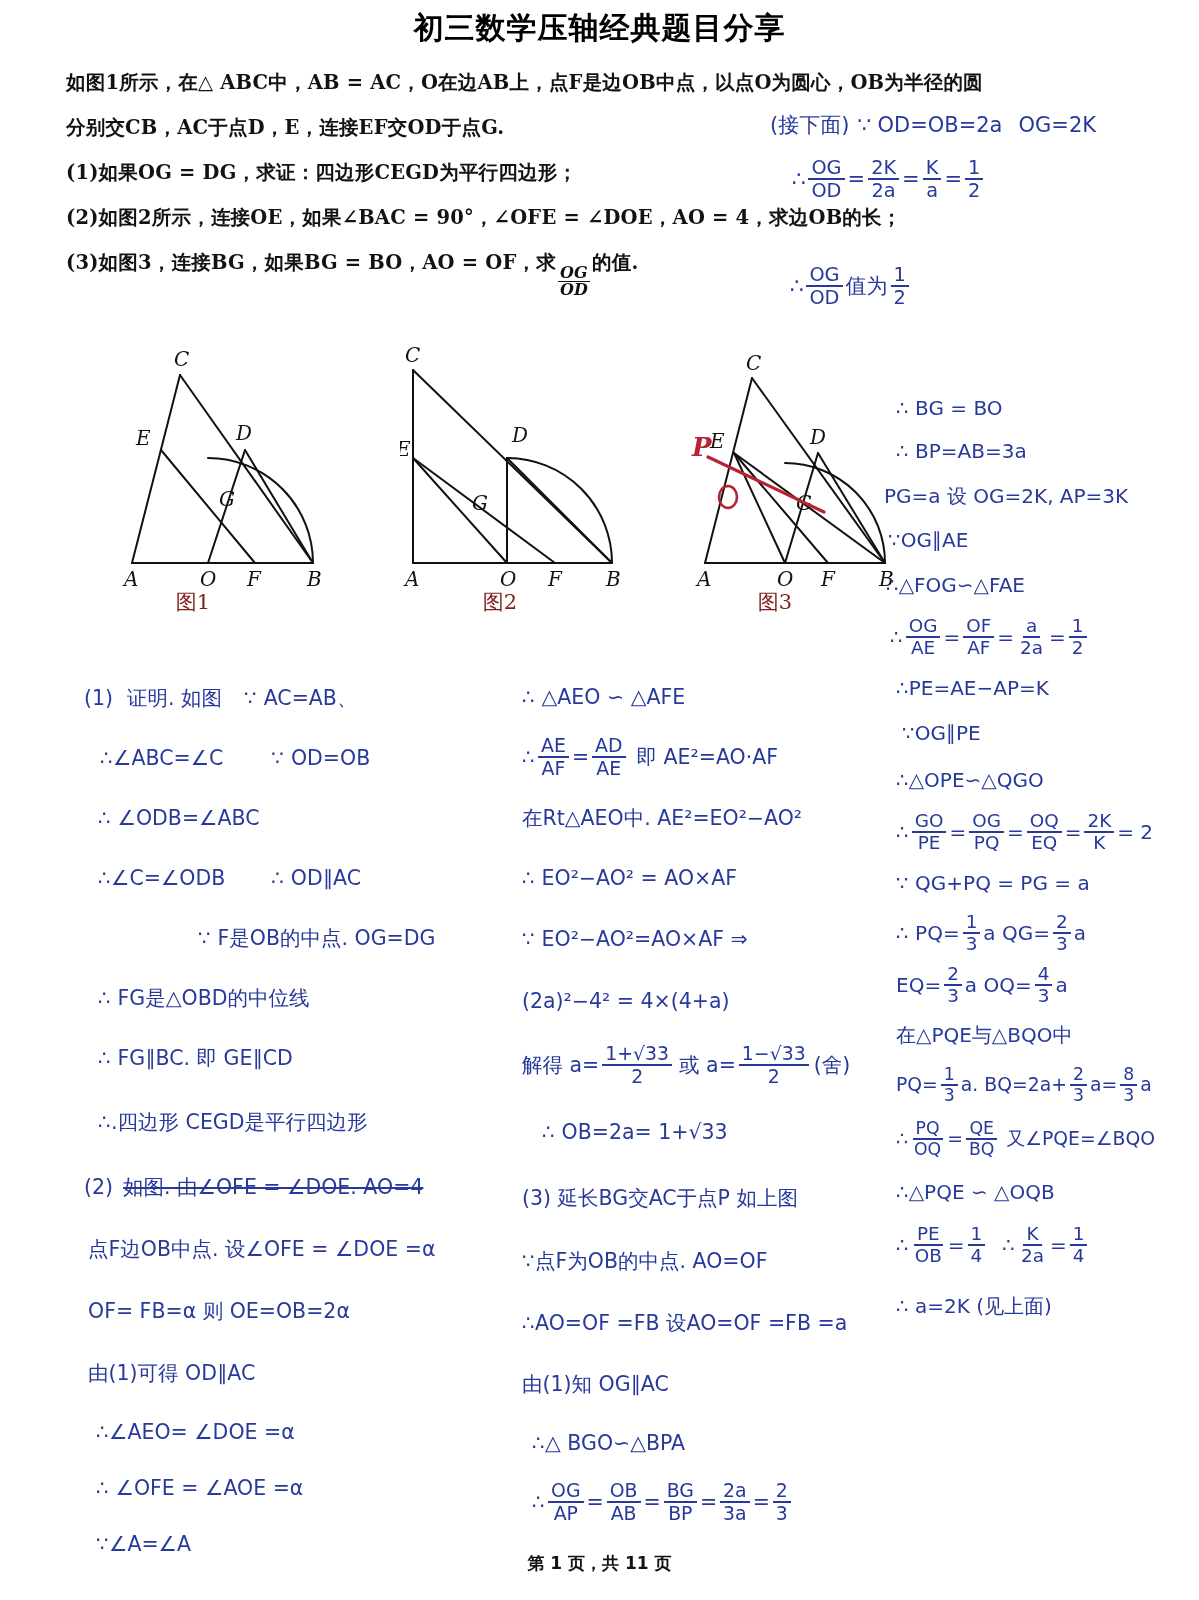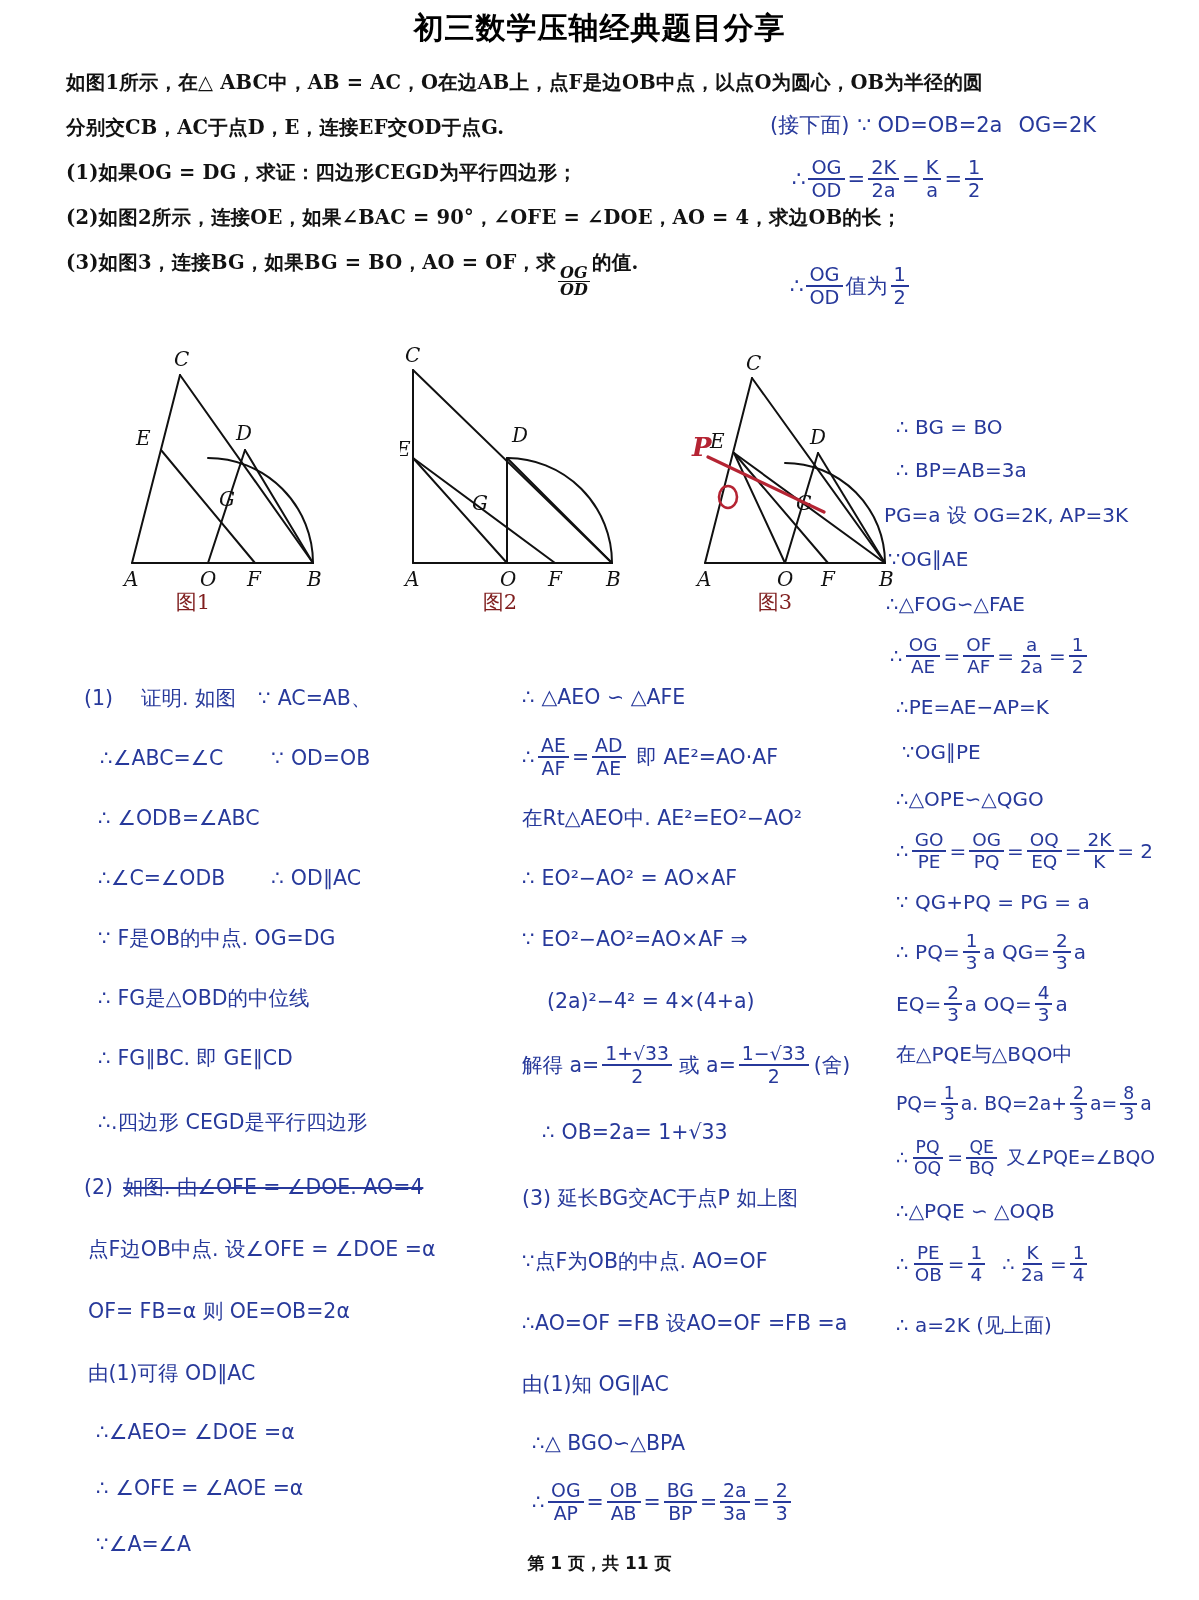--- a/index.html
+++ b/index.html
@@ -259,21 +259,21 @@
       <line x1="28" y1="117" x2="144" y2="172"></line>
       <ellipse cx="48" cy="157" rx="9" ry="11" stroke-width="2.6"></ellipse>
     </g>
     <g font-family="DejaVu Serif, serif" font-style="italic" font-size="26" fill="#b52433" font-weight="bold">
       <text x="12" y="116">P</text>
     </g>
   </svg>
   <div class="fig-caption" style="left:55px; top:248px; width:80px;">图3</div>
 </div>
 
-<div class="hwblock" style="left:896px; top:406px; font-size:20px; line-height:26px;">
+<div class="hwblock" style="left:896px; top:387px; font-size:20px; line-height:26px;">
   <div class="hw-line" style="height:42px;">
       <span>∴ BG = BO</span>
     </div>
   <div class="hw-line" style="height:44px;">
       <span>∴ BP=AB=3a</span>
     </div>
   <div class="hw-line" style="height:46px; margin-left:-12px;">
       <span>PG=a  设 OG=2K, AP=3K</span>
     </div>
   <div class="hw-line" style="height:42px; margin-left:-8px;">
@@ -437,35 +437,35 @@
   </div>
 
   <div class="hw-line" style="height:50px; margin-top:8px;">
       <span>∴ a=2K  (见上面)</span>
     </div>
 </div>
 
 <div class="hwblock" style="left:84px; top:668px; font-size:20.5px;">
   <div class="hw-line" style="height:60px;">
     <span>(1)</span>
-    <span style="margin-left:28px;">证明. 如图</span>
+    <span style="margin-left:14px;">证明. 如图</span>
     <span style="margin-left:22px;">∵ AC=AB、</span>
   </div>
   <div class="hw-line" style="height:60px; margin-left:16px;">
     <span>∴∠ABC=∠C</span>
     <span style="margin-left:48px;">∵ OD=OB</span>
   </div>
   <div class="hw-line" style="height:60px; margin-left:14px;">
     <span>∴ ∠ODB=∠ABC</span>
   </div>
   <div class="hw-line" style="height:60px; margin-left:14px;">
     <span>∴∠C=∠ODB</span>
     <span style="margin-left:46px;">∴ OD∥AC</span>
   </div>
-  <div class="hw-line" style="height:60px; margin-left:14px;">
+  <div class="hw-line" style="height:60px; justify-content:flex-end;">
     <span>∵ F是OB的中点.  OG=DG</span>
   </div>
   <div class="hw-line" style="height:60px; margin-left:14px;">
     <span>∴  FG是△OBD的中位线</span>
   </div>
   <div class="hw-line" style="height:60px; margin-left:14px;">
     <span>∴ FG∥BC.    即 GE∥CD</span>
   </div>
   <div class="hw-line" style="height:68px; margin-left:14px;">
     <span>∴.四边形 CEGD是平行四边形</span>
@@ -515,21 +515,21 @@
 
   <div class="hw-line" style="height:60px;">
       <span>在Rt△AEO中.  AE²=EO²−AO²</span>
     </div>
   <div class="hw-line" style="height:60px;">
       <span>∴ EO²−AO² = AO×AF</span>
     </div>
   <div class="hw-line" style="height:62px;">
       <span>∵ EO²−AO²=AO×AF ⇒</span>
     </div>
-  <div class="hw-line" style="height:62px;margin-left:25px;">
+  <div class="hw-line" style="height:62px;">
       <span>(2a)²−4² = 4×(4+a)</span>
     </div>
 
   <div class="hw-line" style="height:66px;">
     <span>解得 a=</span>
     <span class="hfrac">
         <span class="num">1+√33</span>
         <span class="den">2</span>
       </span>
     <span style="margin-left:4px;">或 a=</span>

